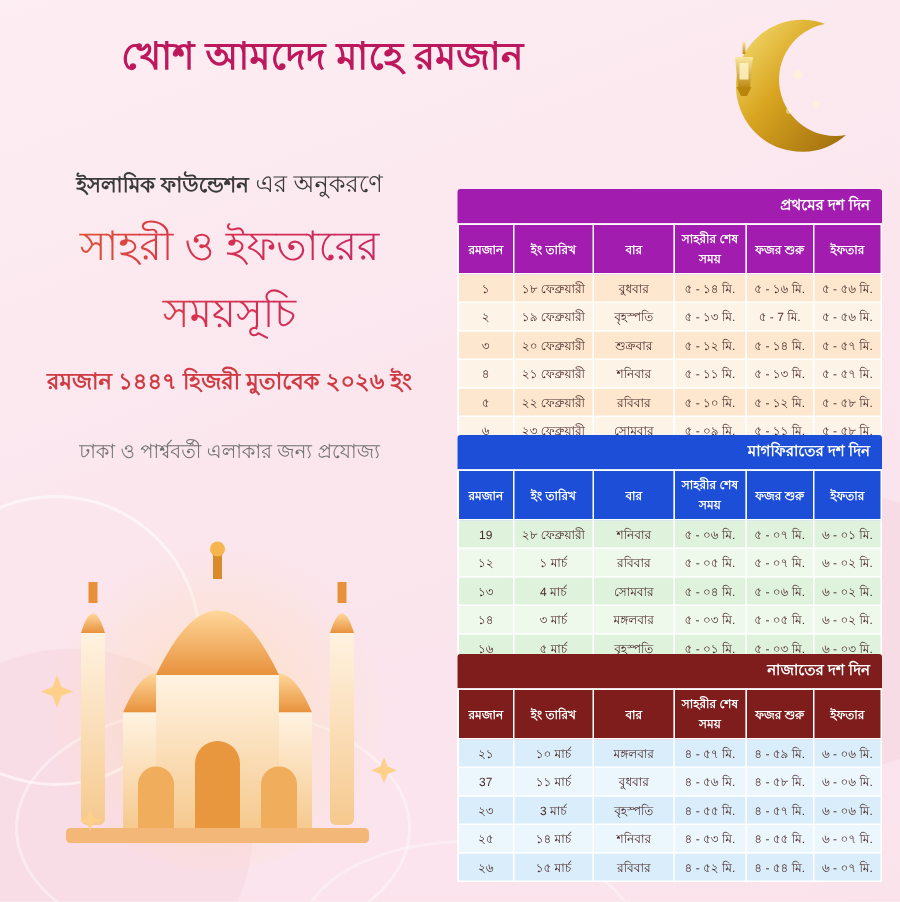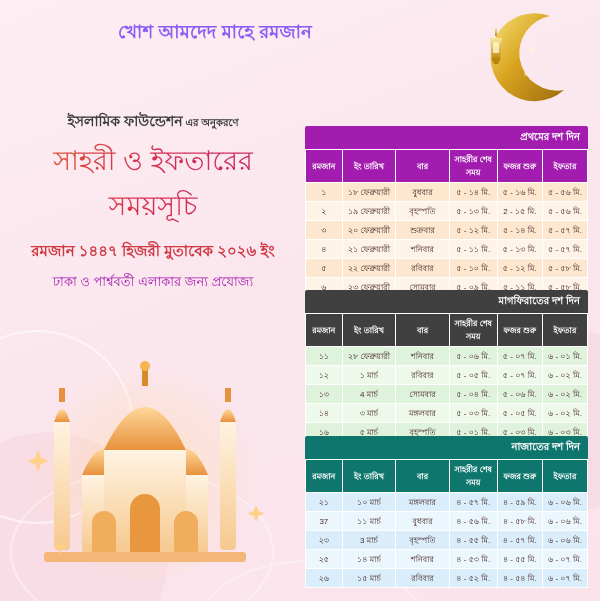--- a/index.html
+++ b/index.html
@@ -12,57 +12,57 @@
   .bg{
     position:absolute;inset:0;
     background:
       radial-gradient(circle at 8% 92%, #f9dde6 0 120px, rgba(249,221,230,0) 121px),
       radial-gradient(circle at 95% 70%, #f7dbe5 0 90px, rgba(247,219,229,0) 91px),
       linear-gradient(160deg,#fdeef3 0%, #fbe6ee 45%, #fbe3ec 100%);
   }
   .swirl{position:absolute;border-radius:50%;border:2px solid rgba(255,255,255,.55);}
   .header{
     position:absolute;top:18px;left:0;width:430px;text-align:center;
-    font-size:18px;font-weight:bold;color:#8b5cf6;letter-spacing:.2px;
+    font-size:25px;font-weight:bold;color:#be185d;letter-spacing:.2px;
   }
   
   .moon-wrap{position:absolute;right:22px;top:4px;width:120px;height:120px;}
   
   .left{position:absolute;left:8px;top:110px;width:290px;text-align:center;}
   .l1{font-size:14px;font-weight:bold;color:#3a3a3a;}
-  .l1 .sm{font-weight:bold;font-size:10px;}
+  .l1 .sm{font-weight:normal;font-size:16px;}
   .l2{
     font-size:27px;font-weight:normal;margin-top:6px;
     background:linear-gradient(90deg,#e0622a,#d7304f 45%,#c4246a);
     -webkit-background-clip:text;background-clip:text;color:transparent;
   }
   .l3{font-size:15px;font-weight:bold;color:#cf3a43;margin-top:9px;}
-  .l4{font-size:13px;color:#a21caf;margin-top:8px;}
+  .l4{font-size:13px;color:#737373;margin-top:24px;}
   
   .tbl{position:absolute;width:283px;}
   .tbl .cap{
     text-align:right;font-size:10px;font-weight:bold;color:#fff;
     padding:3px 8px 3px 0;border-radius:2px 2px 0 0;
   }
   table{border-collapse:collapse;width:100%;font-size:8px;background:#fff;}
   th{
     color:#fff;font-weight:bold;font-size:8px;padding:3px 1px;
     border:1px solid #fff;
   }
   td{
     text-align:center;padding:2.5px 1px;border:1px solid #ffffff;
     color:#4a2a2a;font-size:8px;white-space:nowrap;
   }
   .t1 .cap,.t1 th{background:#a21caf;}
   .t1 tr:nth-child(odd) td{background:#fde7cf;}
   .t1 tr:nth-child(even) td{background:#fdf3e7;}
-  .t2 .cap,.t2 th{background:#404040;}
+  .t2 .cap,.t2 th{background:#1d4ed8;}
   .t2 tr:nth-child(odd) td{background:#dff2dc;}
   .t2 tr:nth-child(even) td{background:#eef9ec;}
-  .t3 .cap,.t3 th{background:#0f766e;}
+  .t3 .cap,.t3 th{background:#7f1d1d;}
   .t3 tr:nth-child(odd) td{background:#d9eefa;}
   .t3 tr:nth-child(even) td{background:#ecf7fd;}
   .c0{width:13%;}.c1{width:19%;}.c2{width:19%;}.c3{width:17%;margin-left:21px;}.c4{width:16%;}.c5{width:16%;}
   
   .mosque{position:absolute;left:20px;top:300px;width:250px;height:290px;}
 </style>
 </head>
 <body>
 
 <div class="bg">
@@ -178,21 +178,21 @@
           <td class="c2">বুধবার</td>
           <td class="c3">৫ - ১৪ মি.</td>
           <td class="c4">৫ - ১৬ মি.</td>
           <td class="c5">৫ - ৫৬ মি.</td>
         </tr>
         <tr>
           <td class="c0">২</td>
           <td class="c1">১৯ ফেব্রুয়ারী</td>
           <td class="c2">বৃহস্পতি</td>
           <td class="c3">৫ - ১৩ মি.</td>
-          <td class="c4">2 - ১৫ মি.</td>
+          <td class="c4">৫ - 7 মি.</td>
           <td class="c5">৫ - ৫৬ মি.</td>
         </tr>
         <tr>
           <td class="c0">৩</td>
           <td class="c1">২০ ফেব্রুয়ারী</td>
           <td class="c2">শুক্রবার</td>
           <td class="c3">৫ - ১২ মি.</td>
           <td class="c4">৫ - ১৪ মি.</td>
           <td class="c5">৫ - ৫৭ মি.</td>
         </tr>
@@ -264,21 +264,21 @@
       <th class="c0">রমজান</th>
       <th class="c1">ইং তারিখ</th>
       <th class="c2">বার</th>
       <th class="c3">সাহরীর শেষ সময়</th>
       <th class="c4">ফজর শুরু</th>
       <th class="c5">ইফতার</th>
     </tr>
       </thead>
     <tbody class="rows">
         <tr>
-          <td class="c0">১১</td>
+          <td class="c0">19</td>
           <td class="c1">২৮ ফেব্রুয়ারী</td>
           <td class="c2">শনিবার</td>
           <td class="c3">৫ - ০৬ মি.</td>
           <td class="c4">৫ - ০৭ মি.</td>
           <td class="c5">৬ - ০১ মি.</td>
         </tr>
         <tr>
           <td class="c0">১২</td>
           <td class="c1">১ মার্চ</td>
           <td class="c2">রবিবার</td>

